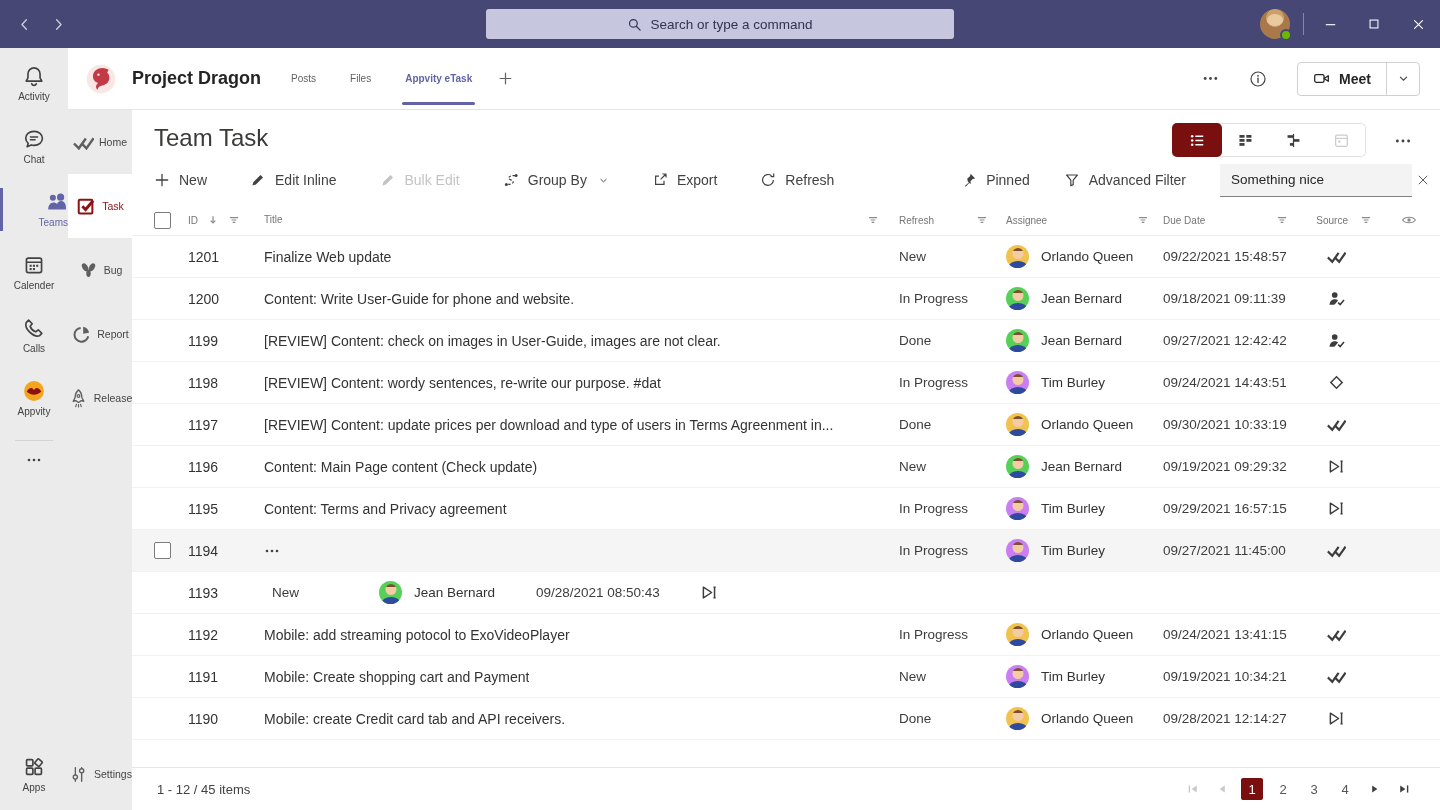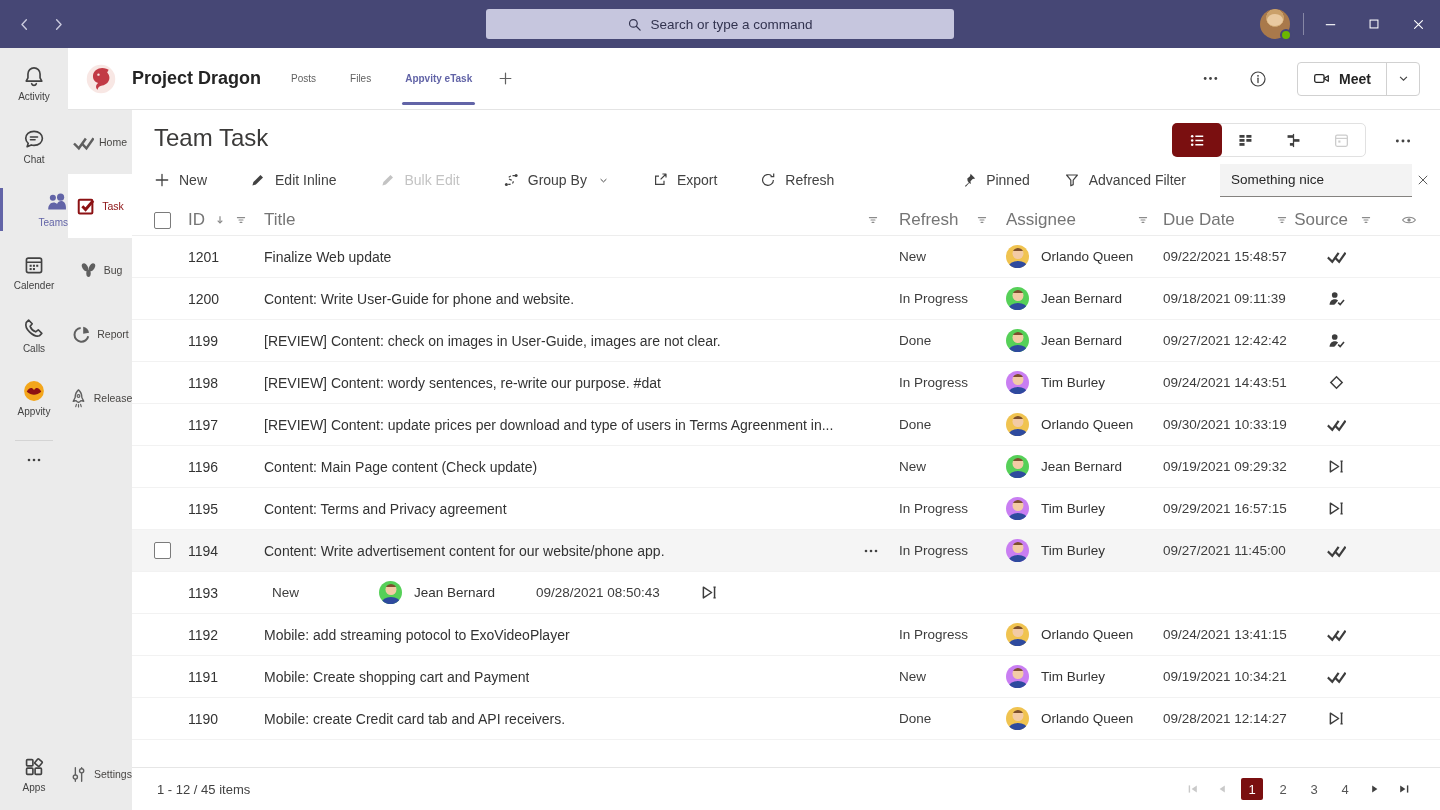--- a/index.html
+++ b/index.html
@@ -68,25 +68,25 @@
   .tb-btn { display:flex; align-items:center; gap:9px; font-size:14px; color:#424242; margin-right:43px; cursor:pointer; white-space:nowrap; }
   .tb-btn svg { width:16px; height:16px; flex:none; }
   .tb-btn .caret svg { width:11px; height:11px; margin-left:2px; }
   .tb-btn.disabled { color:#c3c3c3; cursor:default; }
   .toolbar-right { margin-left:auto; display:flex; align-items:center; gap:34px; padding-right:28px; }
   .search-box { width:192px; height:33px; background:#f3f3f3; border-bottom:1px solid #84827f; display:flex; align-items:center; padding:0 11px; gap:8px; }
   .search-box input { flex:1; border:none; outline:none; background:transparent; font-family:"Liberation Sans",sans-serif; font-size:13.5px; color:#252525; }
   .search-clear { color:#555; cursor:pointer; display:flex; }
 
   
-  .thead { position:absolute; top:95px; left:0; right:0; height:31px; display:flex; align-items:center; padding-left:22px; font-size:17px; color:#757575; border-bottom:1px solid #ededed; }
+  .thead { position:absolute; top:95px; left:0; right:0; height:31px; display:flex; align-items:center; padding-left:22px; font-size:10px; color:#757575; border-bottom:1px solid #ededed; }
   .thead svg { color:#8a8a8a; }
   .col-cb { width:34px; flex:none; display:flex; align-items:center; }
   .col-id { width:76px; flex:none; display:flex; align-items:center; gap:9px; }
-  .col-title { flex:1; min-width:0; display:flex; align-items:center; justify-content:space-between; padding-right:12px; }
+  .col-title { flex:1; min-width:0; display:flex; align-items:flex-start; justify-content:space-between; padding-right:12px; }
   .col-status { width:107px; flex:none; display:flex; align-items:center; justify-content:space-between; padding:0 10px 0 8px; }
   .col-assignee { width:165px; flex:none; display:flex; align-items:center; justify-content:space-between; padding:0 14px 0 8px; }
   .col-due { width:125px; flex:none; display:flex; align-items:center; justify-content:space-between; }
   .col-source { width:90px; flex:none; display:flex; align-items:center; justify-content:flex-end; gap:12px; padding-right:6px; }
   .col-eye { width:62px; flex:none; display:flex; align-items:center; justify-content:center; }
   .cbox { width:17px; height:17px; border:1px solid #7b7b7b; border-radius:2px; background:#fff; cursor:pointer; }
 
   .rows { position:absolute; top:126px; left:0; right:0; }
   .trow { height:42px; display:flex; align-items:center; padding-left:22px; border-bottom:1px solid #f2f2f2; font-size:13.5px; color:#333; }
   .trow.hovered { background:#f5f5f5; }
@@ -927,21 +927,20 @@
     </div>
 
     <div class="trow hovered">
       <div class="col-cb">
           <div class="cbox rowcb"></div>
         </div>
       <div class="col-id">
           <span class="c-id">1194</span>
         </div>
       <div class="col-title">
-        <span class="c-title-text">Content: Write advertisement content for our website/phone app.</span>
         <span class="row-ellipsis">
             <svg width="16" height="16">
               <use href="#icon-ellipsis"></use>
             </svg>
           </span>
       </div>
       <div class="col-status">
           <span class="c-status">In Progress</span>
         </div>
       <div class="col-assignee">

